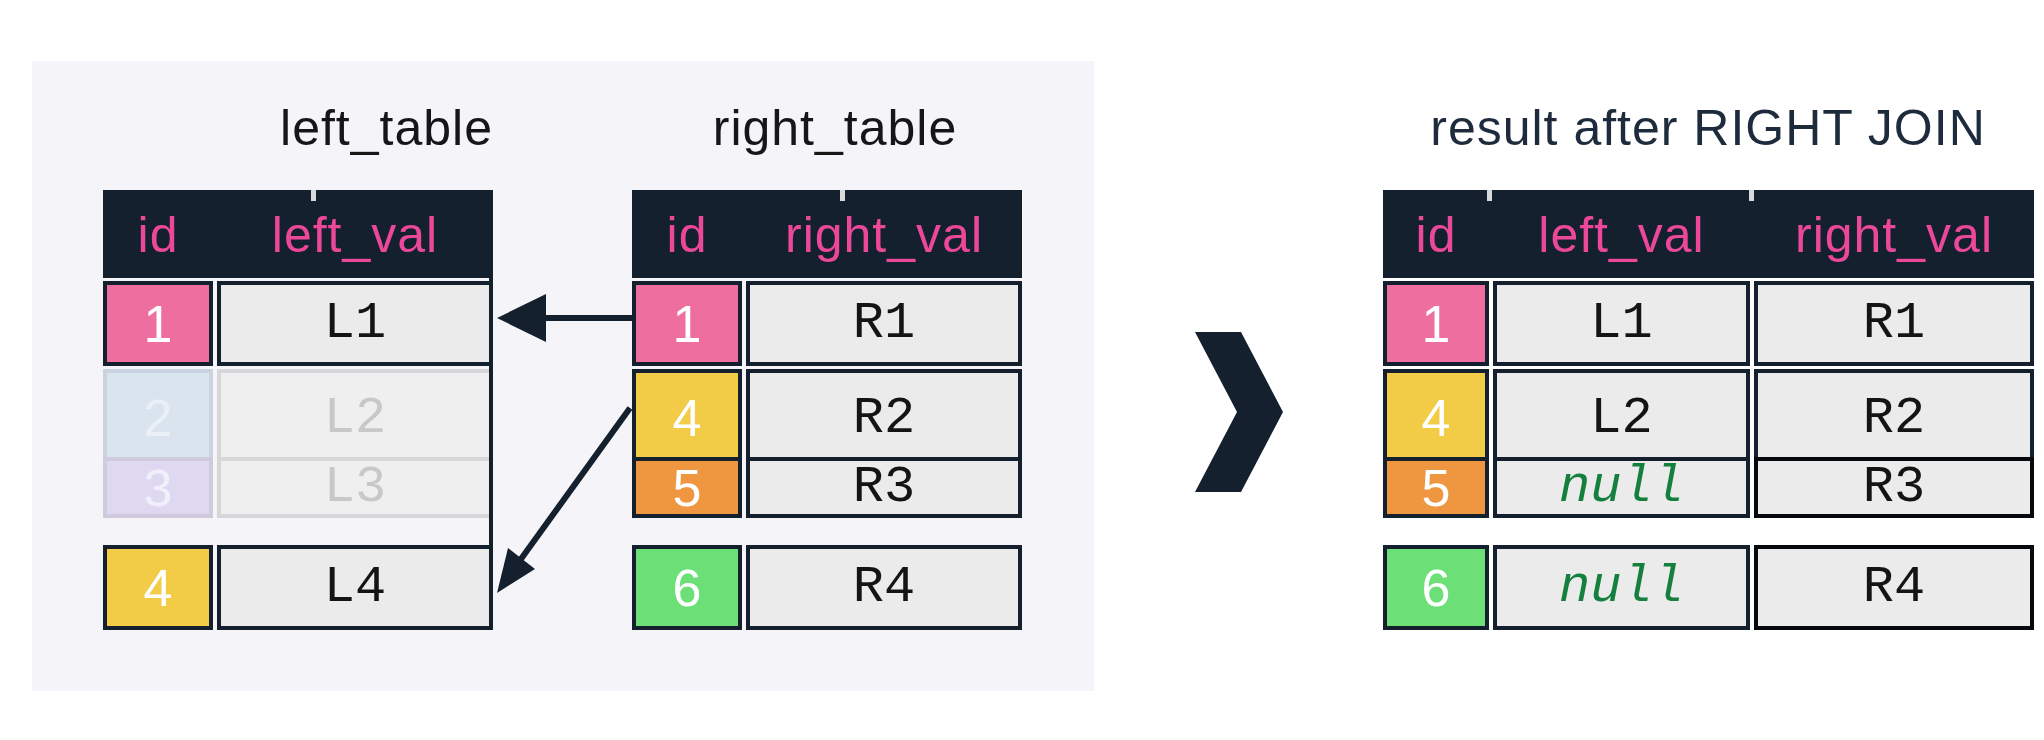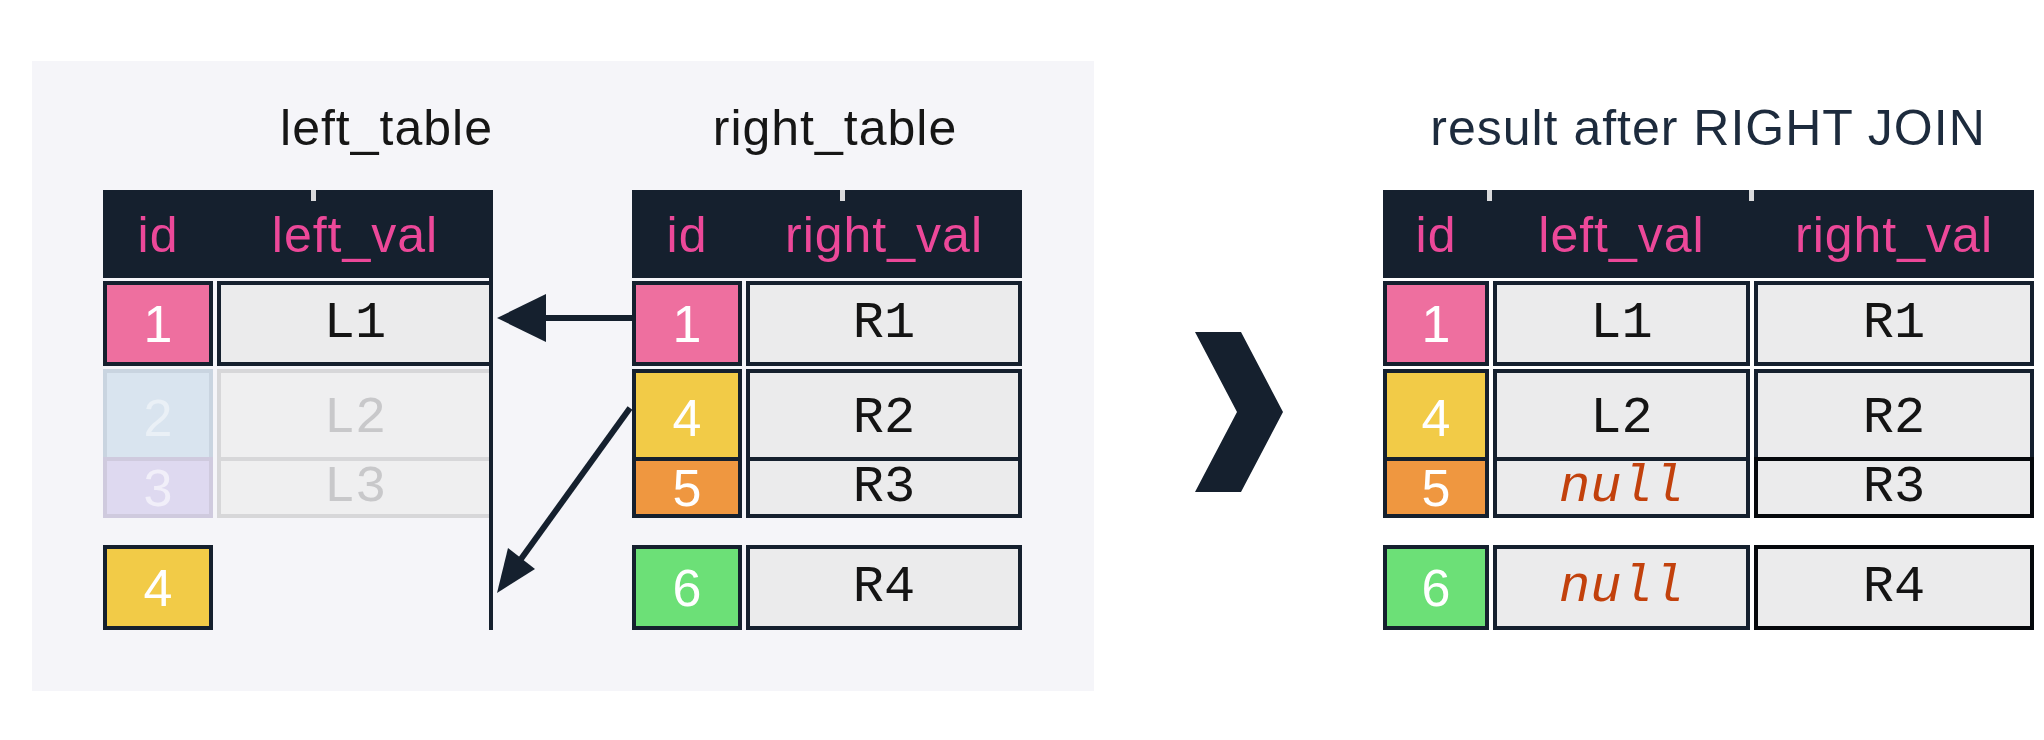--- a/index.html
+++ b/index.html
@@ -37,21 +37,21 @@
     border:4px solid #15202e;
     text-align:center; font-size:52px; font-weight:500; color:#141414;
     display:flex; align-items:center; justify-content:center;
   }
   .cell.idc { color:#ffffff; font-weight:400; }
   .cell.valc { background:#ebebec;font-family:Liberation Mono, monospace; }
   
   .cell.faded-val { background:#efeff0; border-color:#d7d7d9; color:#c8c8ca; }
   .cell.faded-id-blue { border-color:#c9d4e0; color:#eaf0f6; }
   .cell.faded-id-purple { border-color:#cfcade; color:#f1eff9; }
-  .cell.nullv { font-style:italic; font-weight:400; color:#c2410c; }
+  .cell.nullv { font-style:italic; font-weight:400; color:#15803d; }
   .cell.black-border { border-color:#05080c; }
   .right-edge {
     position:absolute; top:0; right:0; width:4px; height:440px; background:#15202e;
   }
   .r1 { top:91px;  height:85px; }
   .r2 { top:179px; height:98px; }
   .r3 { top:267px; height:61px; }
   .r4 { top:355px; height:85px; }
   
   .c-id  { left:0;   width:110px; }
@@ -77,20 +77,21 @@
     <div class="th" style="left:0;width:110px;">id</div>
     <div class="th" style="left:114px;width:276px;">left_val</div>
   </div>
   <div class="cell idc c-id r1" style="background-color: rgb(238, 111, 159);">1</div>
   <div class="cell valc c-val r1">L1</div>
   <div class="cell idc faded-id-blue c-id r2" style="background-color: rgb(217, 228, 239);">2</div>
   <div class="cell valc faded-val c-val r2">L2</div>
   <div class="cell idc faded-id-purple c-id r3" style="background-color: rgb(222, 217, 240);">3</div>
   <div class="cell valc faded-val c-val r3">L3</div>
   <div class="cell idc c-id r4" style="background-color: rgb(242, 203, 71);">4</div>
+  <div class="cell valc c-val r4">L4</div>
   <div class="right-edge"></div>
 </div>
 
 <div class="table-box" style="left:632px;width:390px;">
   <div class="thead">
     <div class="notch" style="left:208px;"></div>
     <div class="th" style="left:0;width:110px;">id</div>
     <div class="th" style="left:114px;width:276px;">right_val</div>
   </div>
   <div class="cell idc c-id r1" style="background-color: rgb(238, 111, 159);">1</div>

